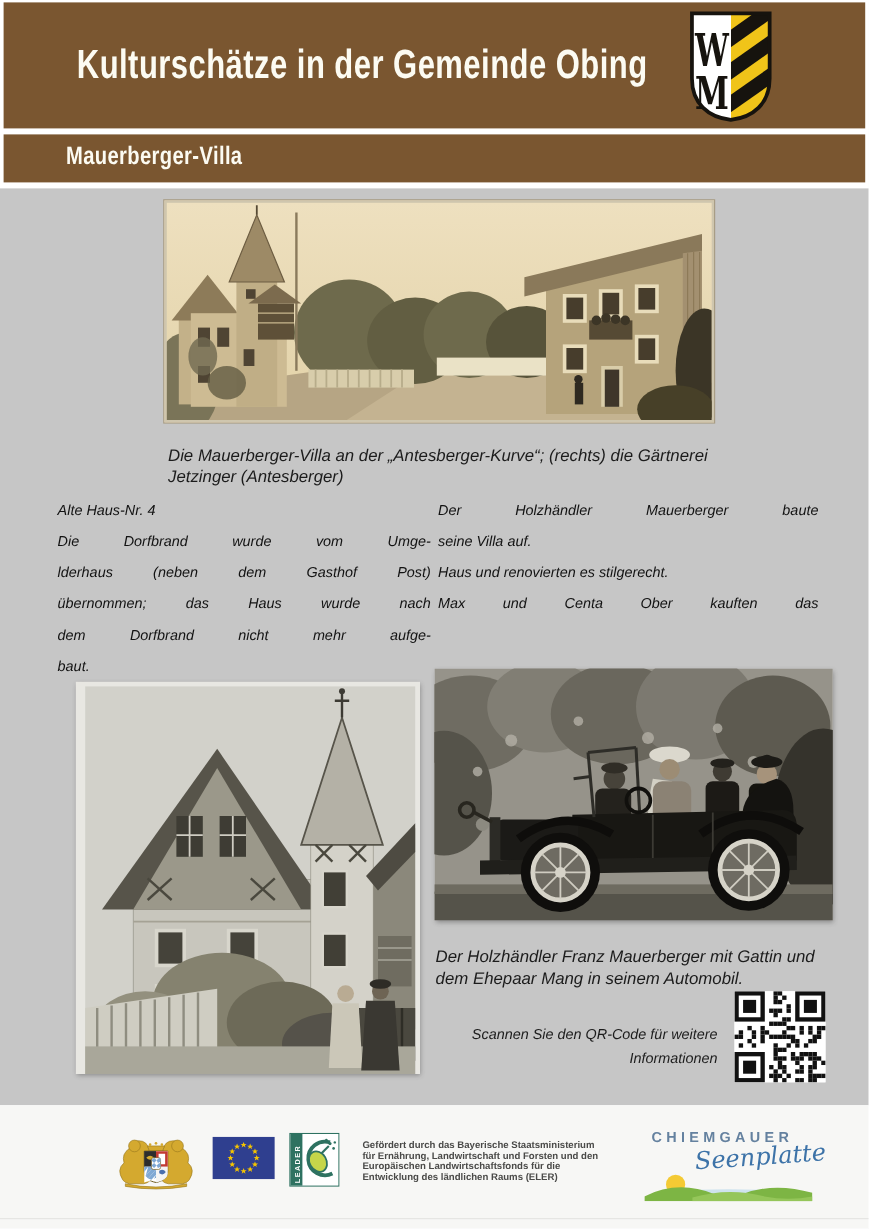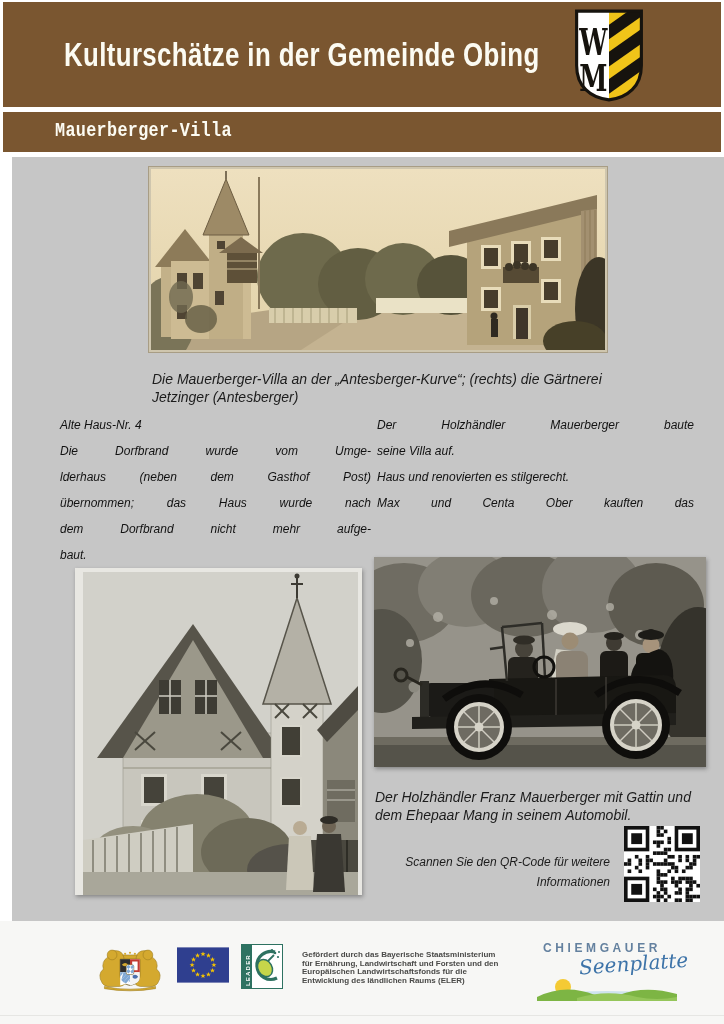--- a/index.html
+++ b/index.html
@@ -4,26 +4,26 @@
 <style>
   html,body{margin:0;padding:0;background:#ffffff;}
   .page{position:relative;width:724px;height:1024px;background:#ffffff;overflow:hidden;
         font-family:"Liberation Sans",sans-serif;color:#161616;}
 
   
   .topbar{position:absolute;left:3px;right:3px;top:2px;height:105px;background:#7a5630;text-align:center;}
   .title{position:absolute;left:61px;top:33px;color:#fcfbf2;font-weight:bold;font-size:34px;
          white-space:nowrap;transform:scaleX(0.76);transform-origin:left center;letter-spacing:.5px;}
   .crest{position:absolute;right:72px;top:6px;width:80px;height:94px;}
-  .subbar{position:absolute;left:3px;right:3px;top:112px;height:40px;background:#7a5630;font-family:Liberation Mono, monospace;}
+  .subbar{position:absolute;left:3px;right:3px;top:112px;height:40px;background:#7a5630;}
   .subtitle{position:absolute;left:52px;top:7px;color:#fcfbf2;font-weight:bold;font-size:21px;
             white-space:nowrap;transform:scaleX(0.8);transform-origin:left center;letter-spacing:.4px;}
 
   
-  .content{position:absolute;left:0;right:0;top:157px;height:764px;background:#c6c6c6;margin-left:12px;}
+  .content{position:absolute;left:0;right:0;top:157px;height:764px;background:#c6c6c6;}
   figure{margin:0;padding:0;}
   .photo-top{position:absolute;left:137px;top:10px;width:454px;height:181px;
              border:2px solid #cfc6ae;box-shadow:0 0 0 1px #a89d85;background:#ead9b8;}
   .cap{font-style:italic;font-size:14px;line-height:18px;color:#1c1c1c;}
   .cap-street{position:absolute;left:140px;top:199px;width:478px;}
   .col{position:absolute;top:255px;font-size:12px;line-height:26px;color:#121212;font-style:italic;}
   .col-left{left:48px;width:311px;}
   .col-right{left:365px;width:317px;}
   .bl{white-space:nowrap;}
   .bl.j{white-space:normal;text-align:justify;text-align-last:justify;}

